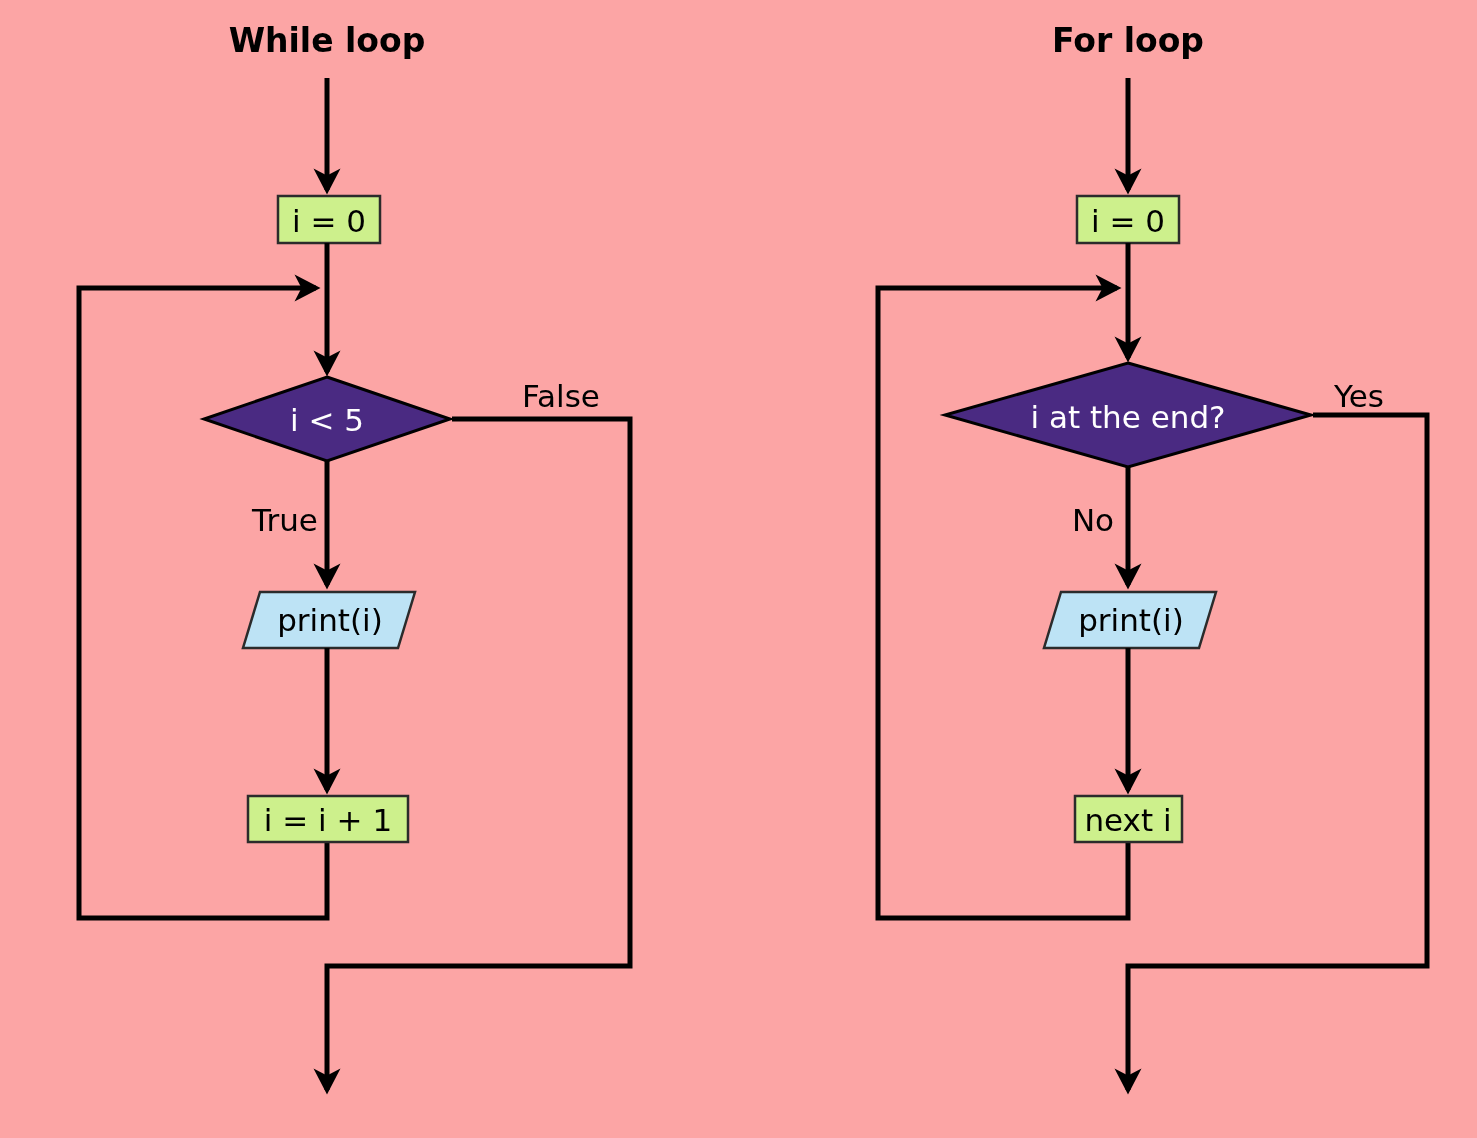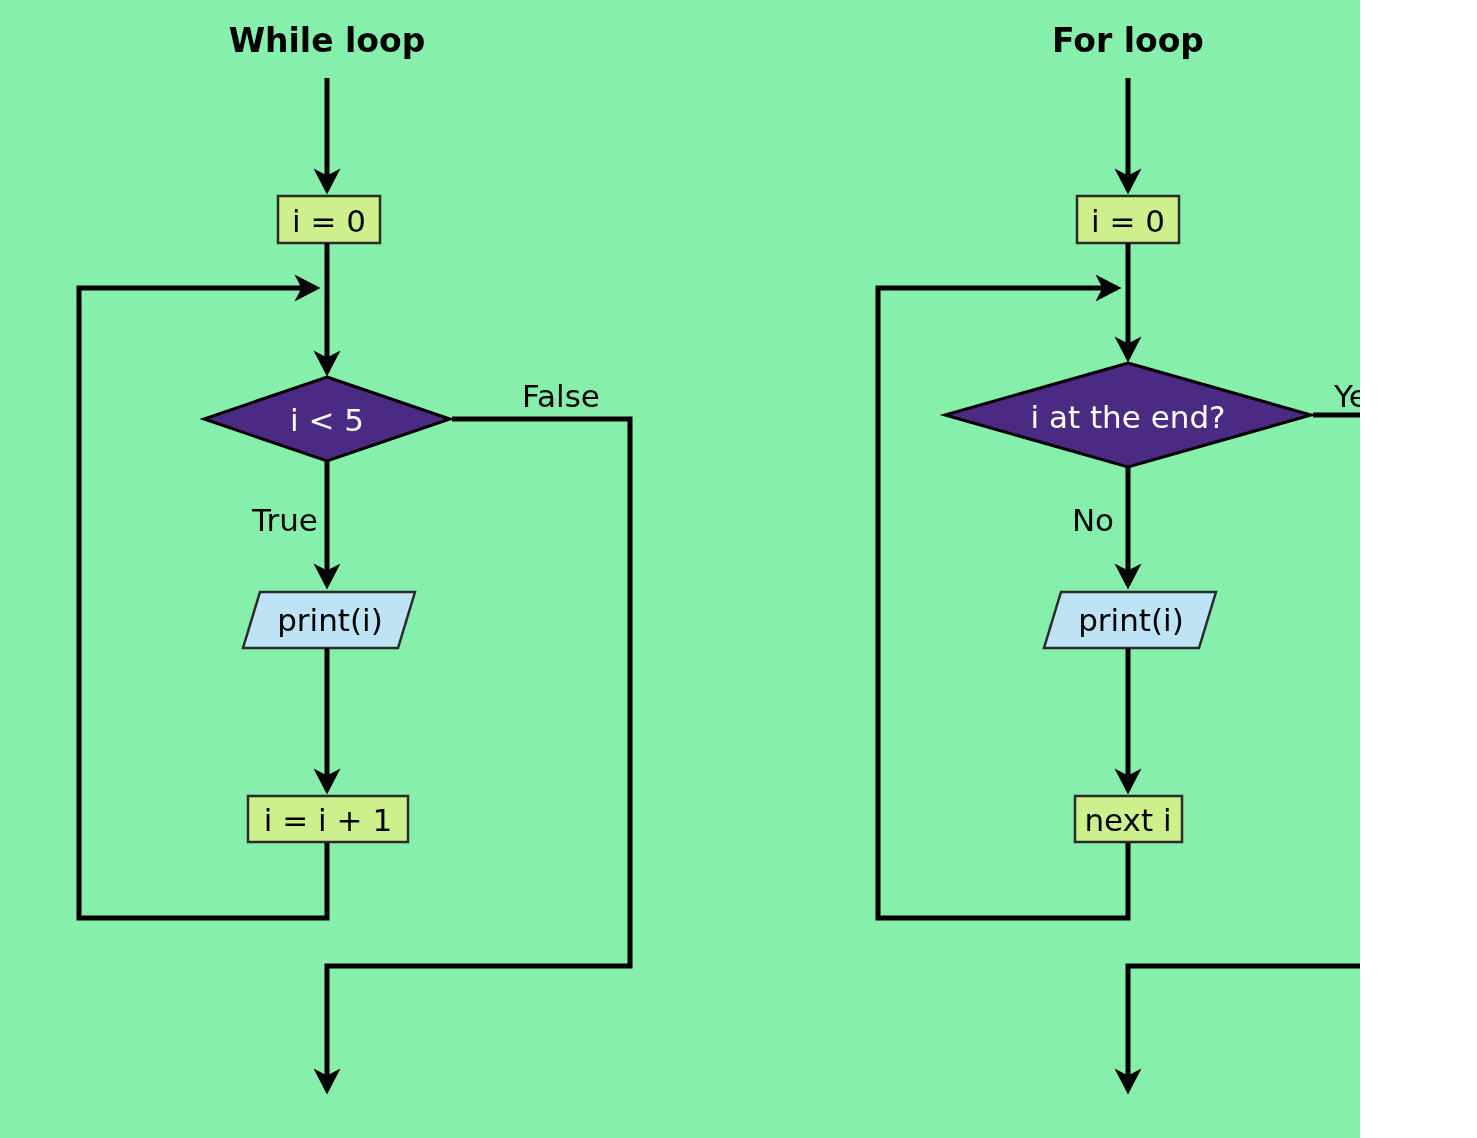--- a/index.html
+++ b/index.html
@@ -5,23 +5,23 @@
   html, body {
     margin: 0;
     padding: 0;
     background: #ffffff;
   }
   body {
     font-family: "DejaVu Sans", sans-serif;
   }
   #canvas-wrap {
     position: relative;
-    width: 1360px;
+    width: 1477px;
     height: 1138px;
-    background: #86efac;
+    background: #fca5a5;
     overflow: hidden;
   }
   svg#flowchart {
     display: block;
     width: 1477px;
     height: 1138px;
   }
   .edge {
     stroke: #000000;
     stroke-width: 5;

